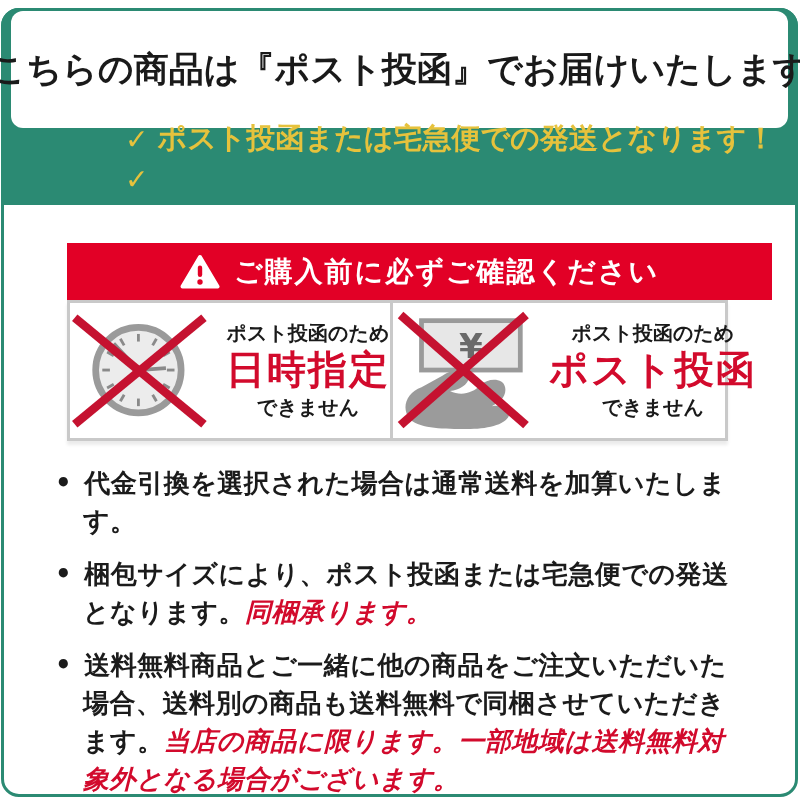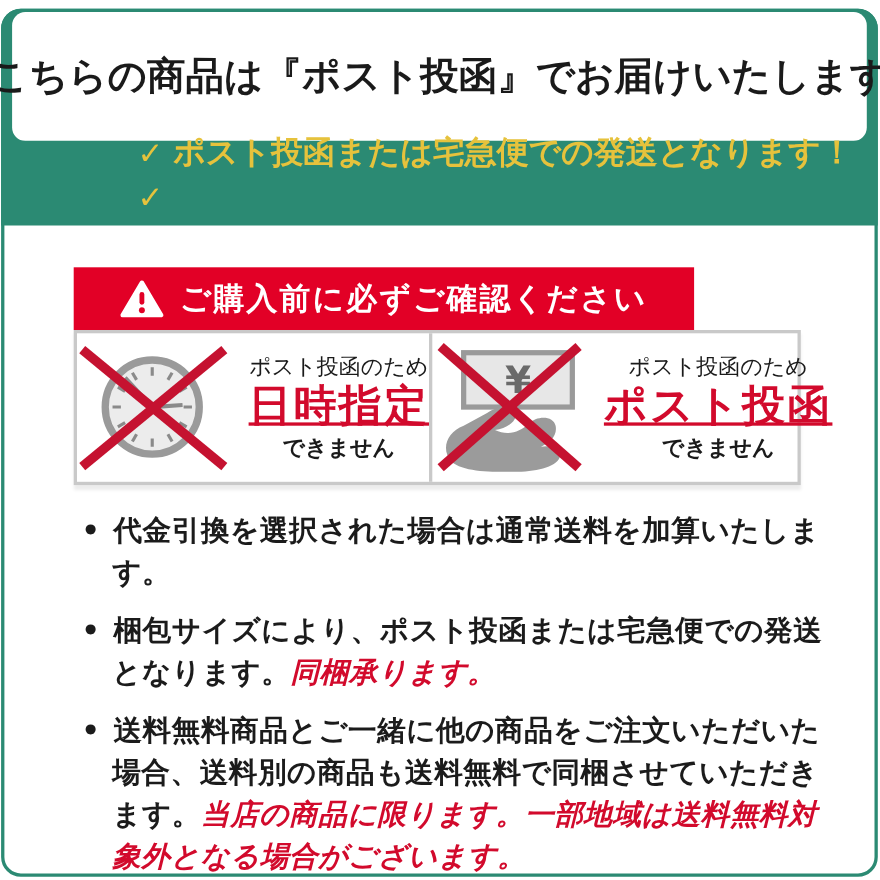--- a/index.html
+++ b/index.html
@@ -28,44 +28,44 @@
   }
   
   .band { position:absolute; left:125px; top:119px; }
   .band-line {
     height:40px; display:flex; align-items:center;
     font-size:29px; font-weight:700; color:#e6c23c; white-space:nowrap;
   }
   .check { margin-right:9px; font-size:28px; }
   
   .red-bar {
-    position:absolute; left:67px; top:243px; width:564px; height:57px;
+    position:absolute; left:67px; top:243px; width:705px; height:57px;
     background:#e20026; display:flex; align-items:center; justify-content:center; gap:14px;
   }
   .warn-text { color:#ffffff; font-size:28px; font-weight:700; letter-spacing:2px; white-space:nowrap; }
   .warn-tri { width:40px; height:36px; flex:none; }
   
   .panels {
     position:absolute; left:67px; top:300px; width:661px; height:141px;
     display:flex; background:#ffffff; border:3px solid #c9c9c9; box-sizing:border-box;
     box-shadow:0 4px 3px rgba(0,0,0,0.08);
   }
   .panel { flex:1; display:flex; align-items:center; justify-content:center; gap:4px; }
   .divider { width:3px; background:#c9c9c9; flex:none; }
   .panel svg.icon { width:152px; height:124px; flex:none; }
   .panel-text { text-align:center; }
-  .p-reason { font-size:20px; font-weight:400; color:#1a1a1a; white-space:nowrap; }
-  .p-main   { font-size:39px; font-weight:700; color:#d20a2c; letter-spacing:2px; line-height:1.2; white-space:nowrap;text-decoration:underline; }
+  .p-reason { font-size:20px; font-weight:700; color:#1a1a1a; white-space:nowrap; }
+  .p-main   { font-size:39px; font-weight:700; color:#d20a2c; letter-spacing:2px; line-height:1.2; white-space:nowrap; }
   .p-suffix { font-size:20px; font-weight:700; color:#1a1a1a; white-space:nowrap; }
   
   .notes {
     position:absolute; left:55px; top:464px; width:694px;
     font-size:26px; font-weight:700; color:#1b1b1b; line-height:38px; letter-spacing:0.5px;
   }
-  .note { padding-left:28px; text-indent:-28px; margin-bottom:15px;margin-left:19px; }
+  .note { padding-left:28px; text-indent:-28px; margin-bottom:15px; }
   .bullet { padding-right:12px; }
   .red { color:#d20a2c;font-style:italic; }
 </style>
 </head>
 <body>
 
 <div class="canvas">
 
   <div class="frame"></div>
   <div class="teal-panel"></div>

